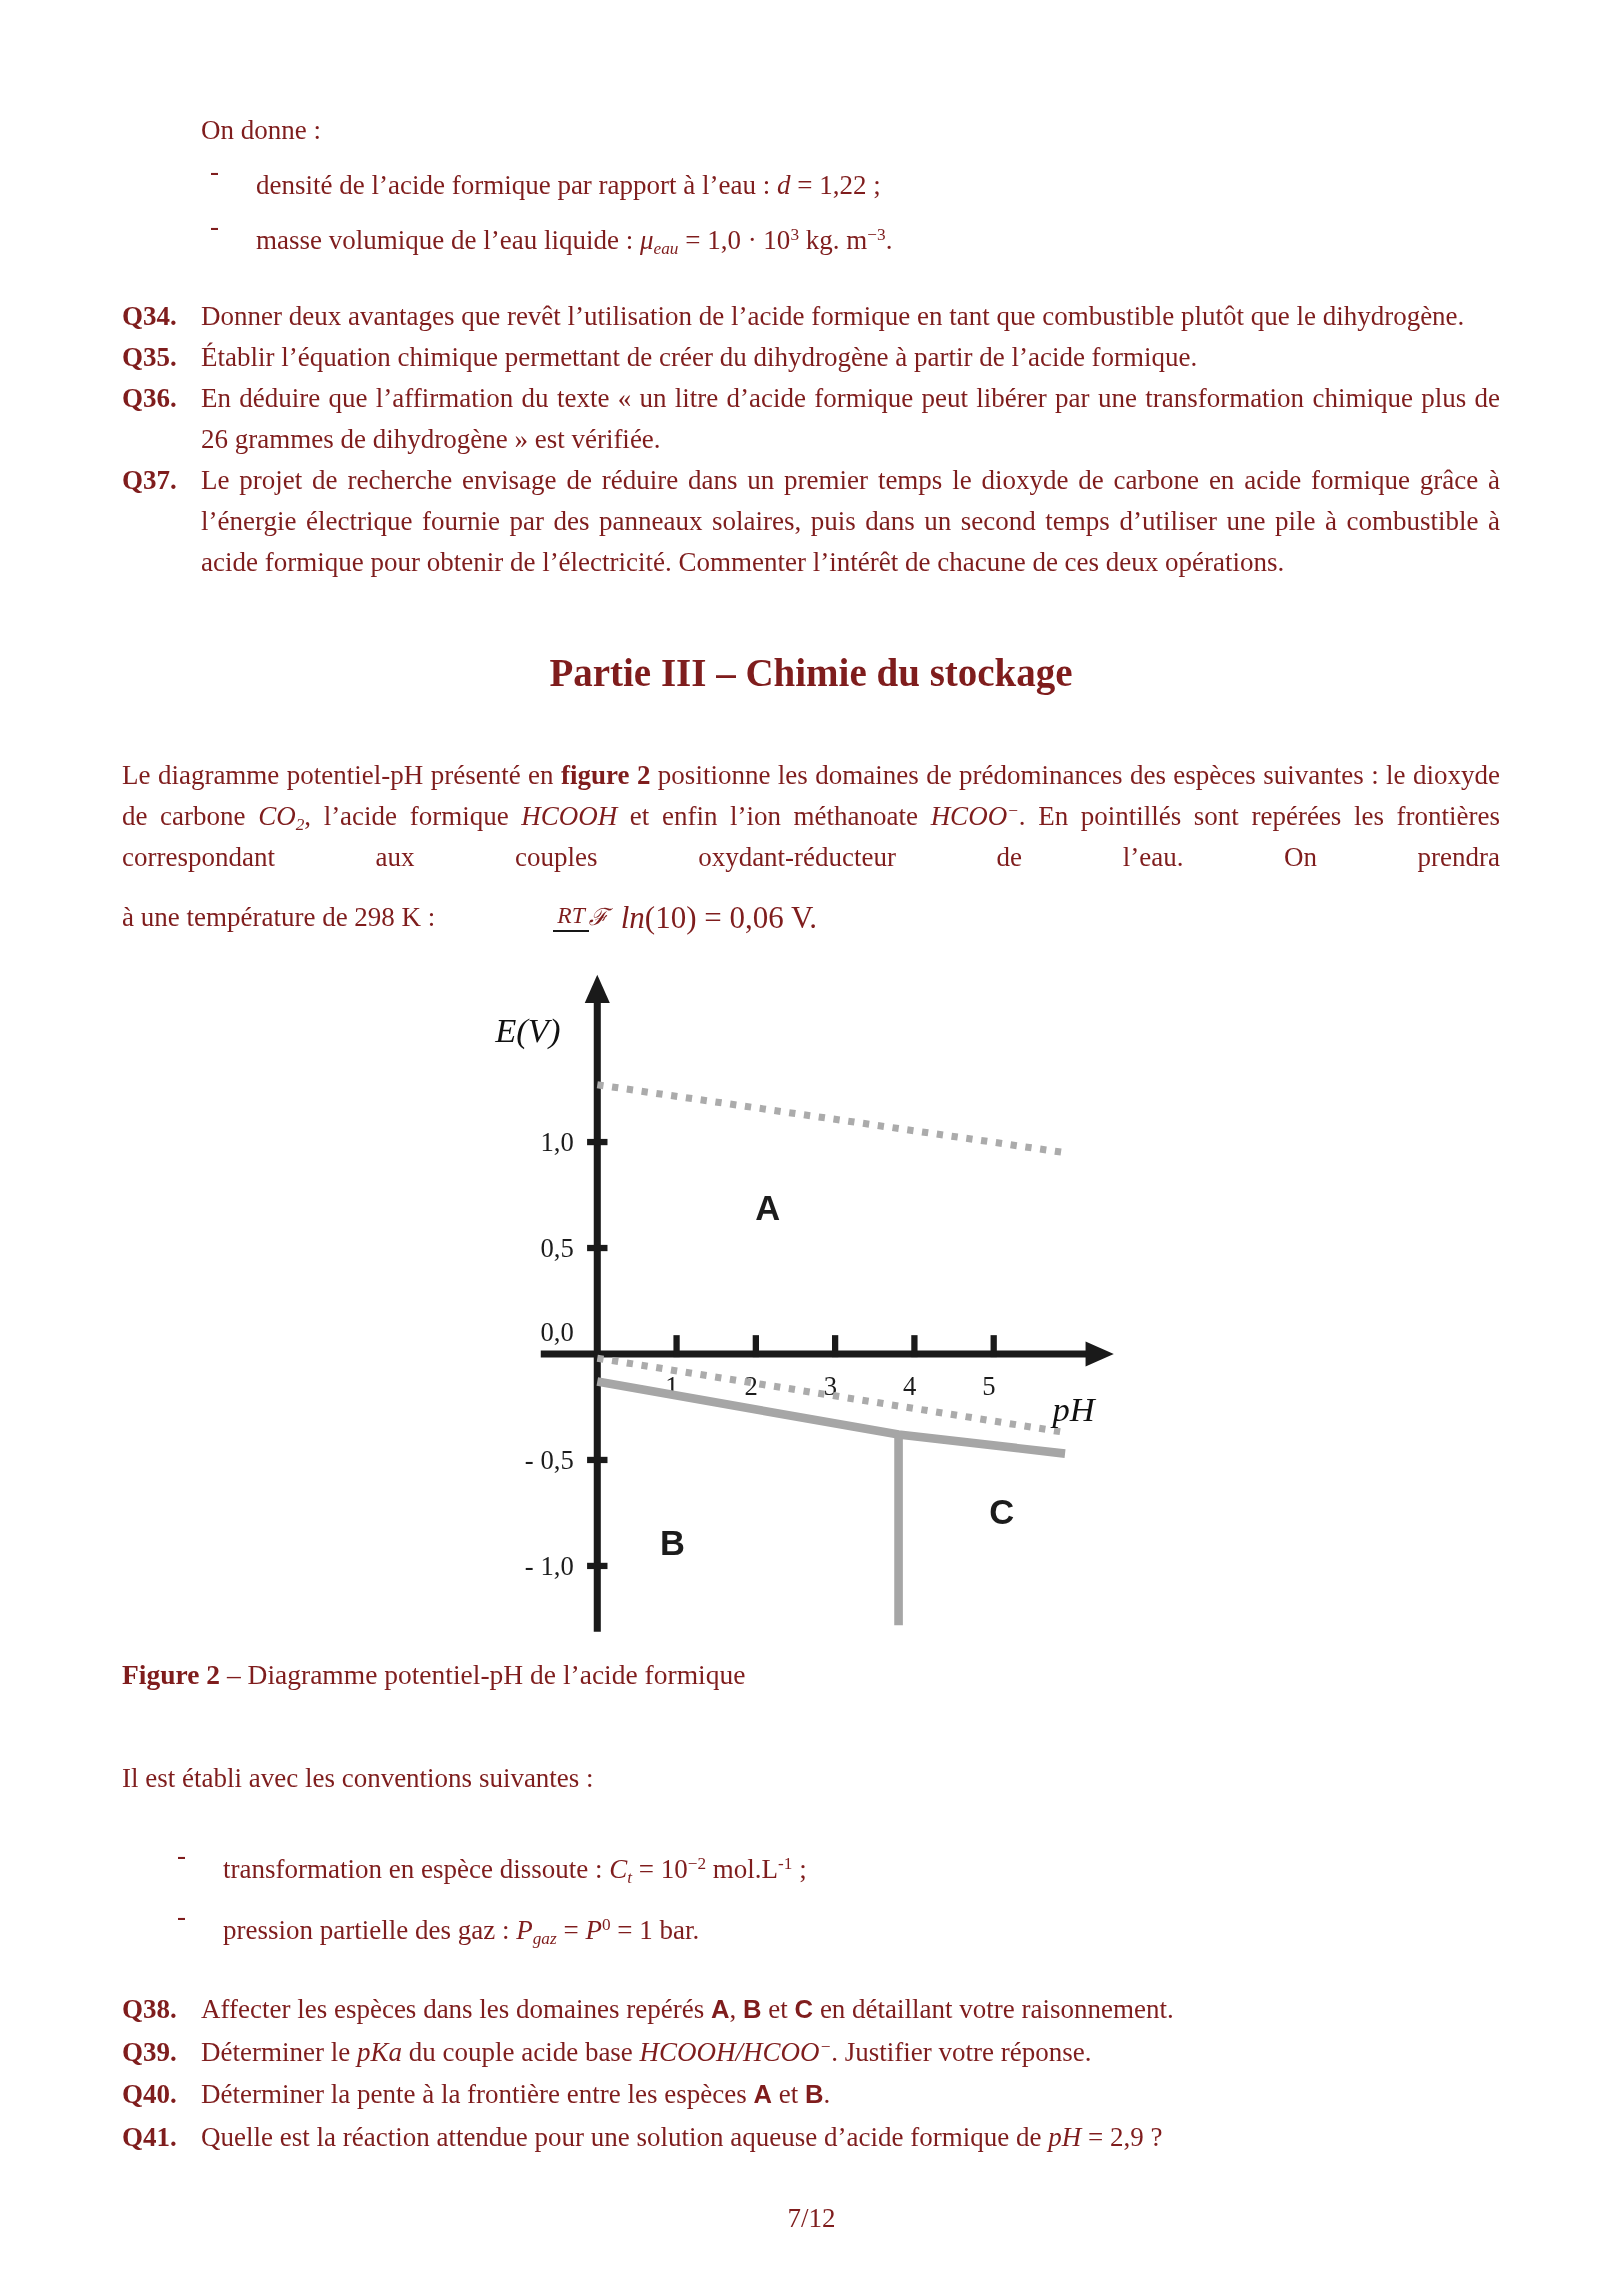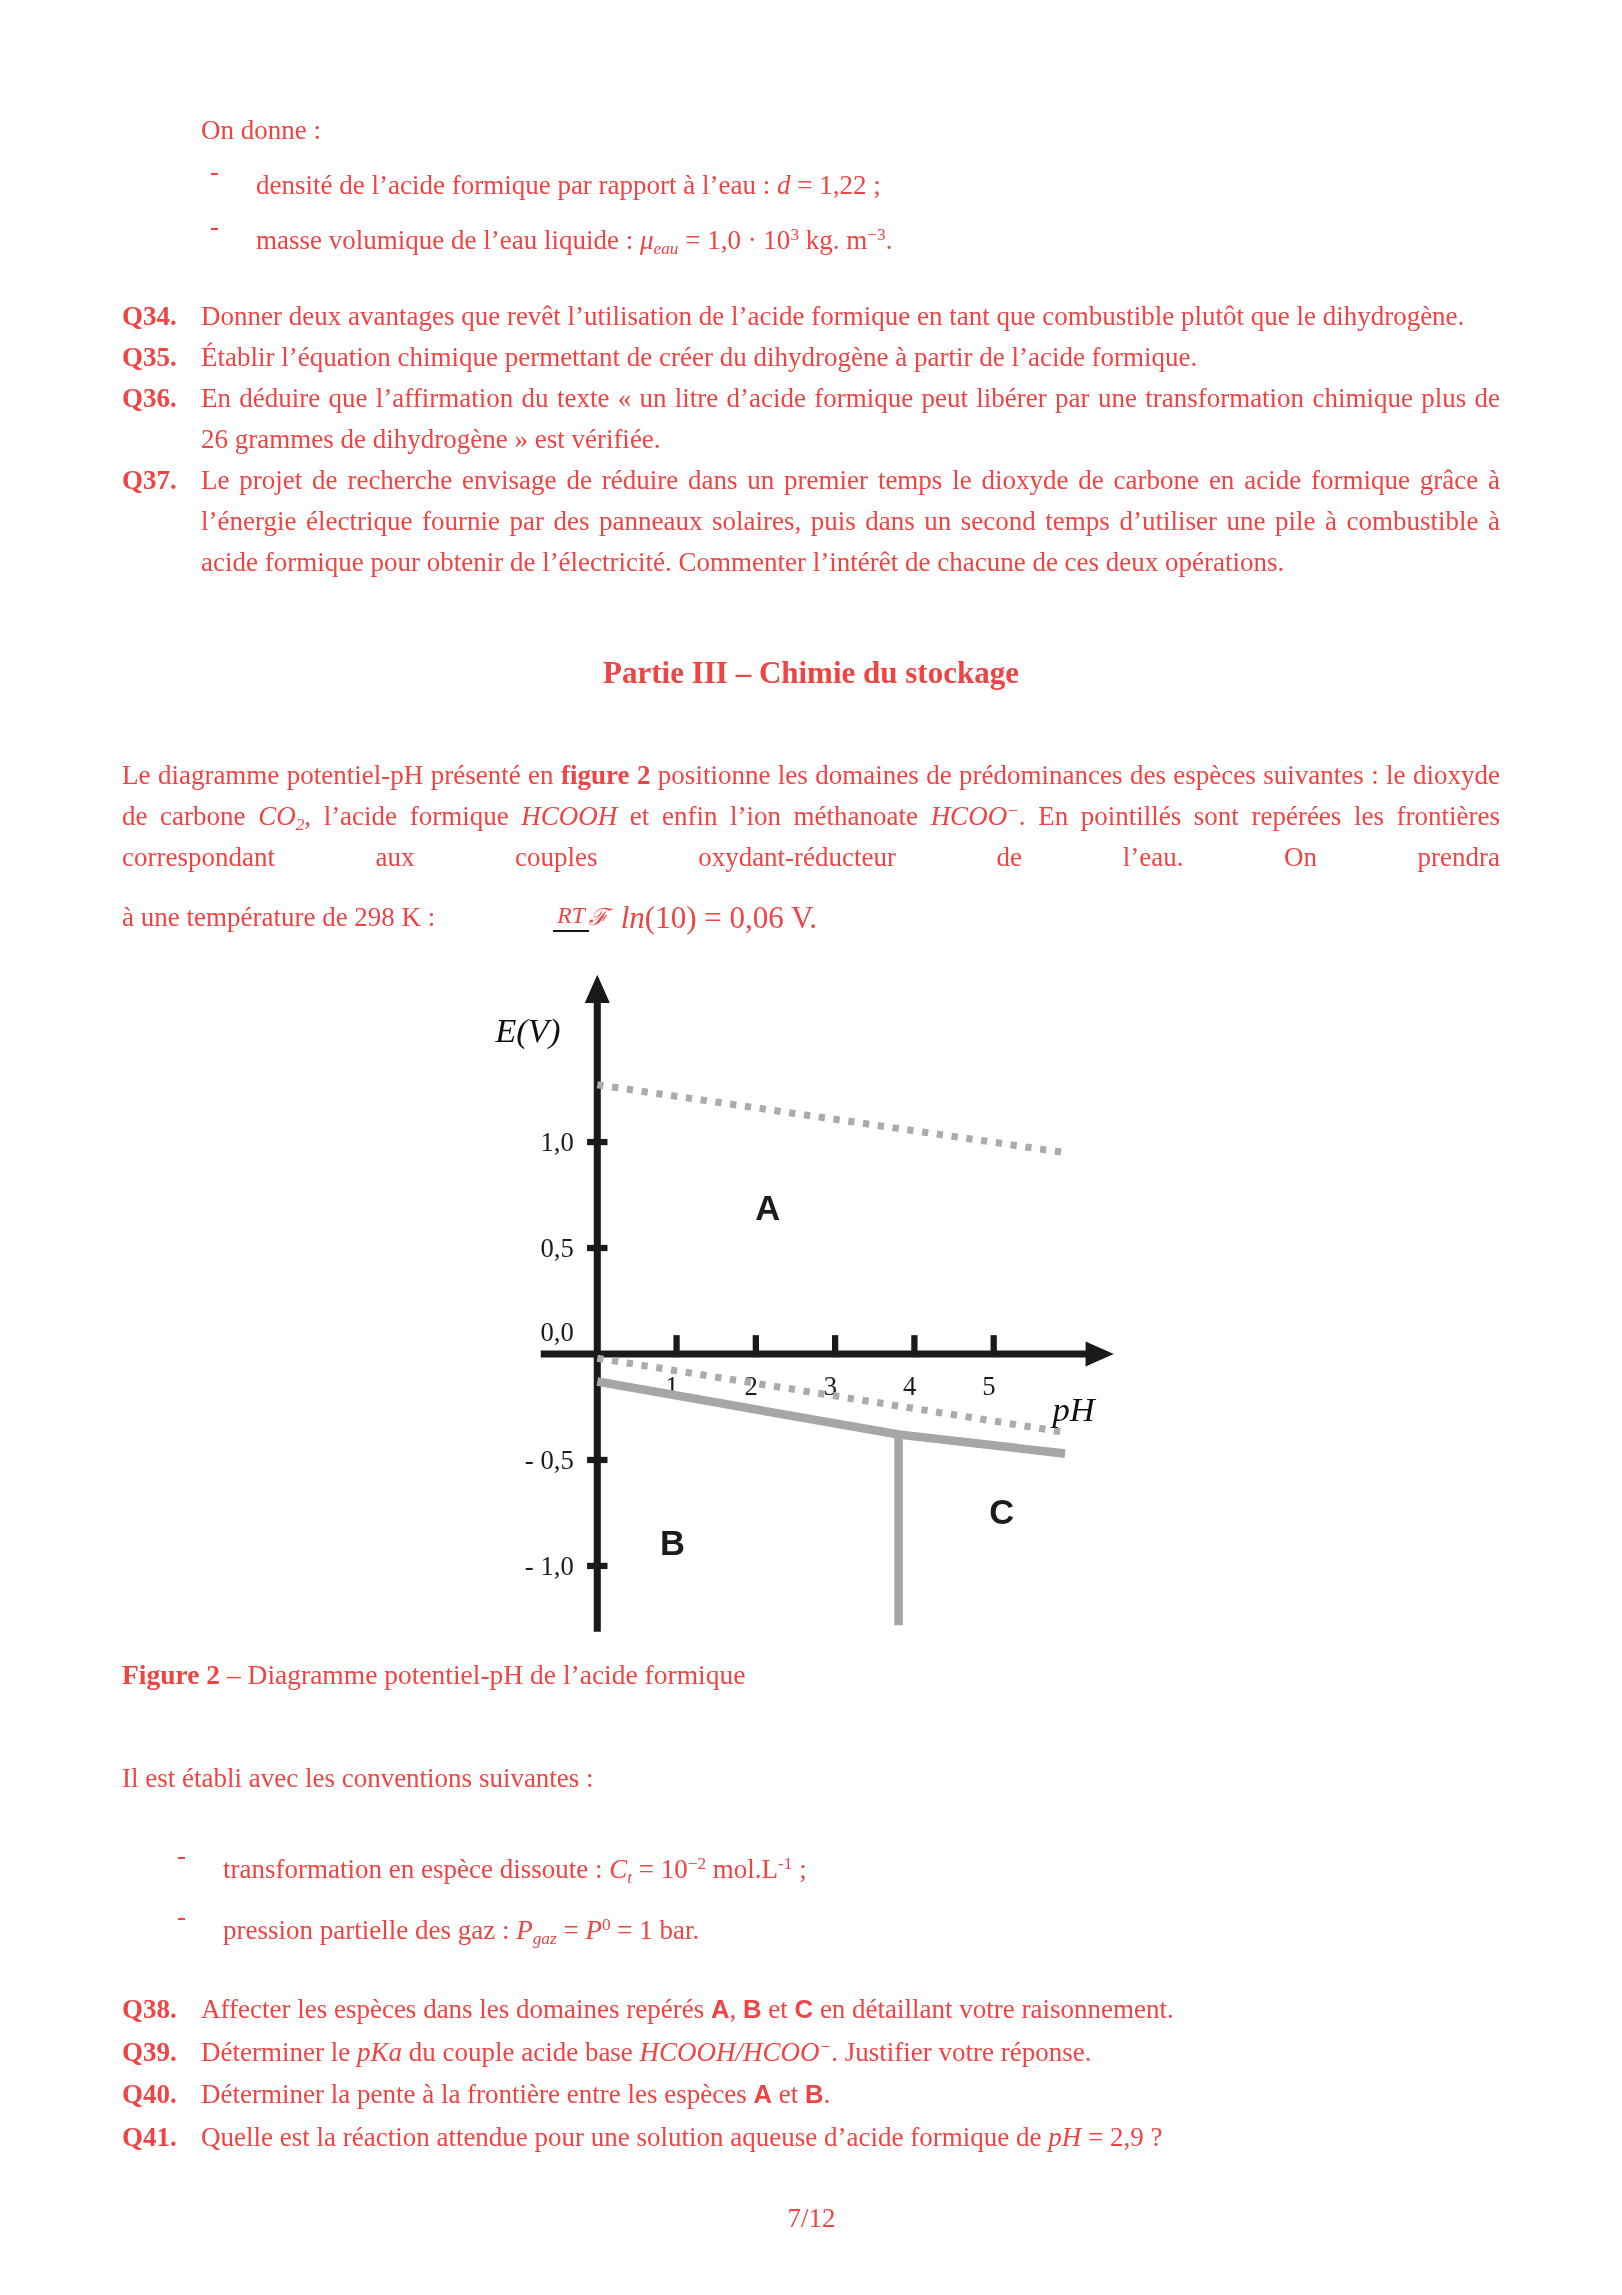--- a/index.html
+++ b/index.html
@@ -1,20 +1,20 @@
 <!DOCTYPE html>
 <html style="font-size:12.6px"><head>
 <meta charset="utf-8">
 <style>
   html,body{margin:0;padding:0;background:#ffffff;}
   .page{
     position:relative;
     width:1623px;height:2295px;
     background:#ffffff;
-    color:#ef4444;
+    color:#7f1d1d;
     font-family:"Liberation Serif","DejaVu Serif",serif;
     font-size:27px;
     line-height:41px;
     overflow:hidden;
   }
   .content{padding:110px 123px 0 122px;}
   
   .given-lead{margin-left:79px;}
   .bullet-row{display:flex;}
   .bullet-row.given-indent{margin-left:88px;}
@@ -24,21 +24,21 @@
   
   .q-block{margin-top:35px;}
   .q-row{display:flex;}
   .q-id{flex:0 0 79px;font-weight:bold;}
   .q-body{flex:1;text-align:justify;}
   .q-block.bottom .q-row{margin-bottom:1.6px;}
   
   .section-title{
     margin:67px 0 59px 0;
     text-align:center;
-    font-size:31px;font-weight:bold;
+    font-size:39px;font-weight:bold;
     line-height:46px;
   }
   .intro-par{margin:0;text-align:justify;text-align-last:justify;}
   
   .eq-row{display:flex;align-items:center;margin-top:4.7px;height:69px;}
   .eq-lead{}
   .eq-math{display:inline-flex;align-items:center;margin-left:118px;font-size:31px;}
   .frac{display:inline-flex;flex-direction:row;align-items:center;
         font-size:23.6px;font-style:italic;line-height:1.15;margin-right:7.9px;}
   .frac .num{border-bottom:2.4px solid #171717;padding:0 3.9px 0.8px 3.9px;}

